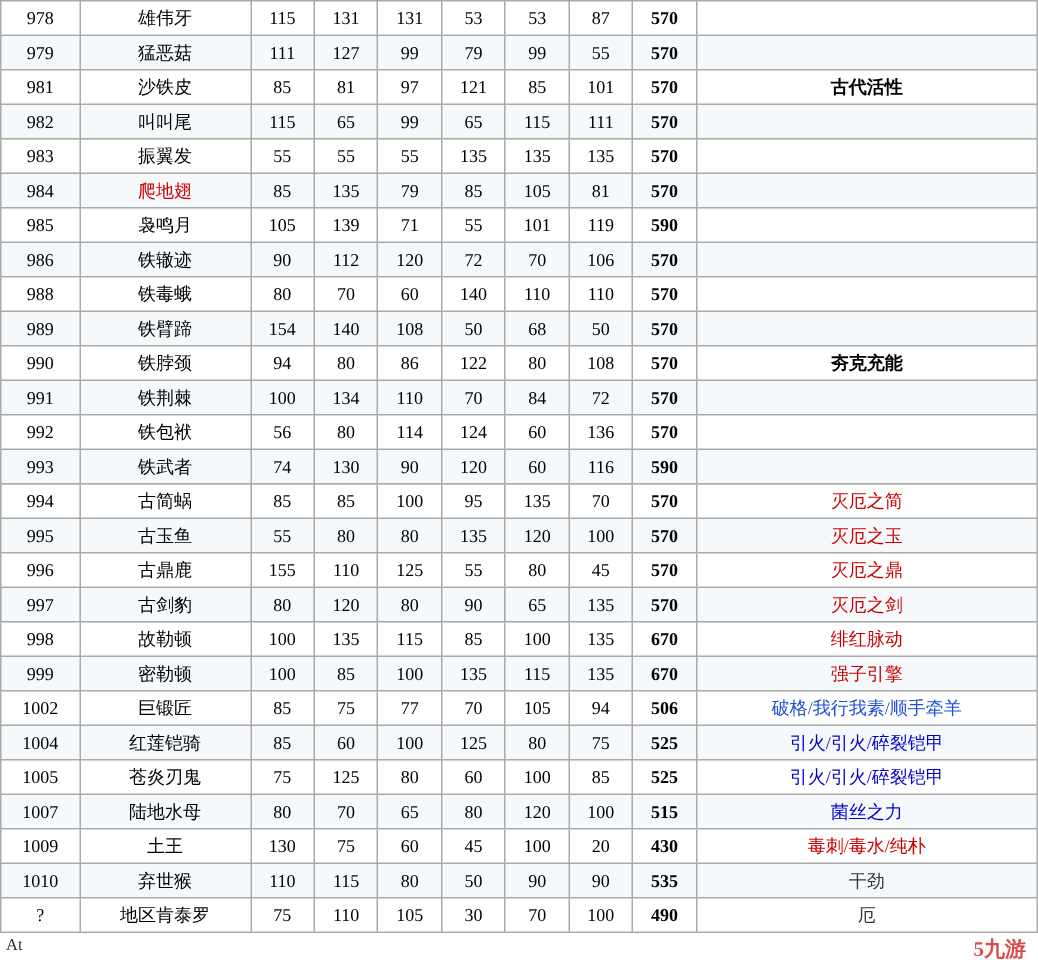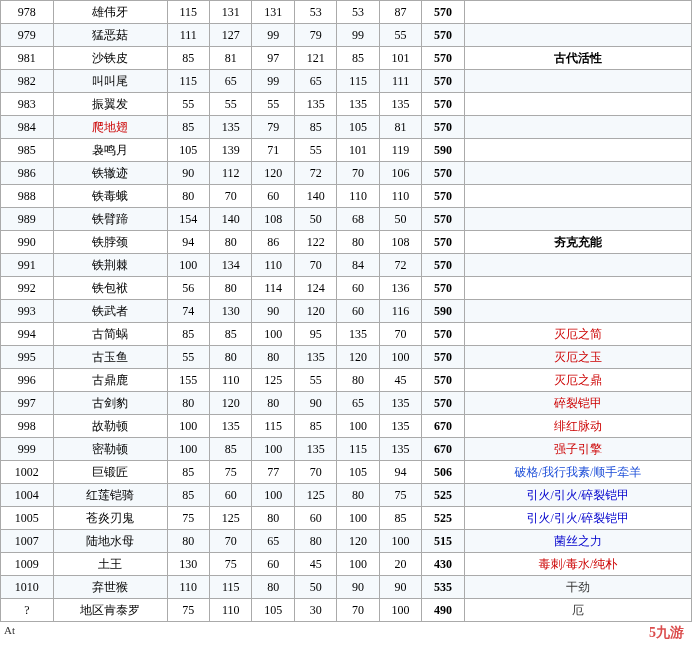--- a/index.html
+++ b/index.html
@@ -251,21 +251,21 @@
       <tr style="background: #14b8a6;">
         <td style="">997</td>
         <td style="">古剑豹</td>
         <td style="">80</td>
         <td style="">120</td>
         <td style="">80</td>
         <td style="">90</td>
         <td style="">65</td>
         <td style="">135</td>
         <td style="font-weight: bold;">570</td>
-        <td style="color: rgb(204, 0, 0);">碎裂铠甲</td>
+        <td style="color: rgb(204, 0, 0);">灭厄之剑</td>
       </tr>
       <tr style="background: rgb(255, 255, 255);">
         <td style="">998</td>
         <td style="">故勒顿</td>
         <td style="">100</td>
         <td style="">135</td>
         <td style="">115</td>
         <td style="">85</td>
         <td style="">100</td>
         <td style="">135</td>

